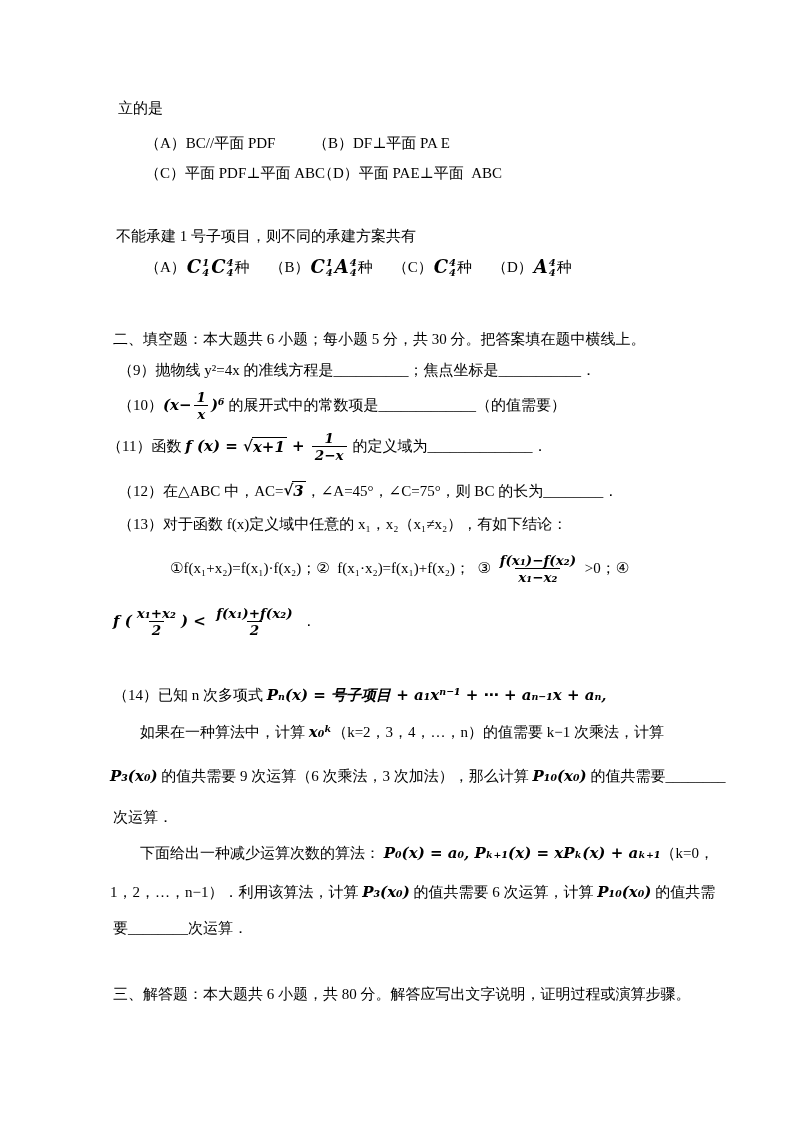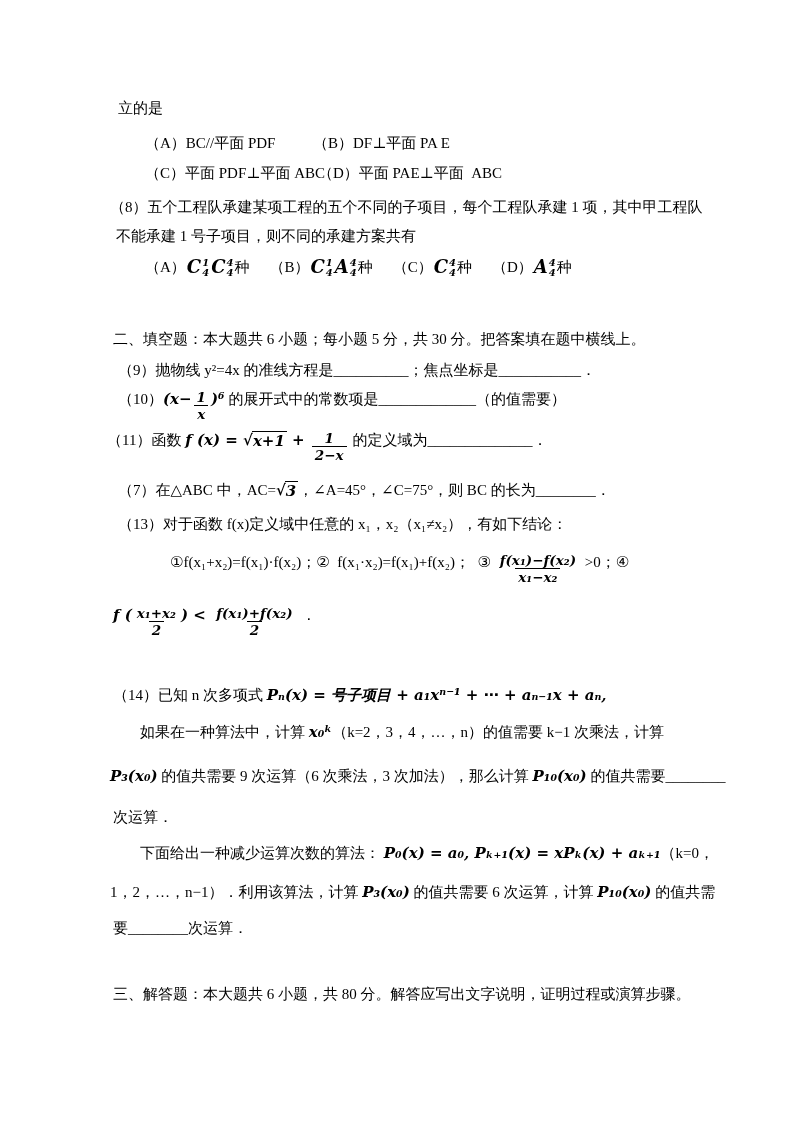--- a/index.html
+++ b/index.html
@@ -9,20 +9,21 @@
     margin:0 auto;
     background:#ffffff;
     color:#000;
     font-family:"Liberation Serif","DejaVu Serif",serif;
     font-size:15px;
     overflow:hidden;
   }
   .line{
     position:absolute;
     display:flex;
+    align-items:center;
     white-space:pre;
     line-height:1.25;
   }
   .t{font-family:"Liberation Serif","DejaVu Serif","DejaVu Sans",serif;}
   .m{
     font-family:"DejaVu Serif","DejaVu Sans",serif;
     font-style:italic;font-weight:bold;
   }
   .frac{
     display:inline-flex;flex-direction:column;align-items:center;
@@ -62,23 +63,20 @@
   <div class="line" style="left:313px;top:134px">
     <span class="t">（B）</span><span class="t">DF⊥平面 PA E</span>
   </div>
   <div class="line" style="left:145px;top:164px">
     <span class="t">（C）</span><span class="t">平面 PDF⊥平面 ABC</span>
   </div>
   <div class="line" style="left:318px;top:164px">
     <span class="t">（D）</span><span class="t">平面 PAE⊥平面  ABC</span>
   </div>
 
-  <div class="line" style="left:110px;top:198px">
-    <span class="t">（8）五个工程队承建某项工程的五个不同的子项目，每个工程队承建 1 项，其中甲工程队</span>
-  </div>
   <div class="line" style="left:116px;top:227px">
     <span class="t">不能承建 1 号子项目，则不同的承建方案共有</span>
   </div>
 
   <div class="line" style="left:145px;top:256px">
     <span class="opt">
       <span class="t">（A）</span>
       <span class="term">
         <span class="cb">C</span>
         <span class="supsub">
@@ -168,21 +166,21 @@
     </span>
     <span class="m"> + </span>
     <span class="frac m">
       <span class="num">1</span>
       <span class="den">2−x</span>
     </span>
     <span class="t"> 的定义域为______________．</span>
   </div>
 
   <div class="line" style="left:118px;top:481px">
-    <span class="t">（7）在△ABC 中，AC=</span>
+    <span class="t">（12）在△ABC 中，AC=</span>
     <span class="sqrt m">
       <span class="sign">√</span>
       <span class="rad">3</span>
     </span>
     <span class="t">，∠A=45°，∠C=75°，则 BC 的长为________．</span>
   </div>
 
   <div class="line" style="left:118px;top:515px">
     <span class="t">（13）对于函数 f(x)定义域中任意的 x₁，x₂（x₁≠x₂），有如下结论：</span>
   </div>

